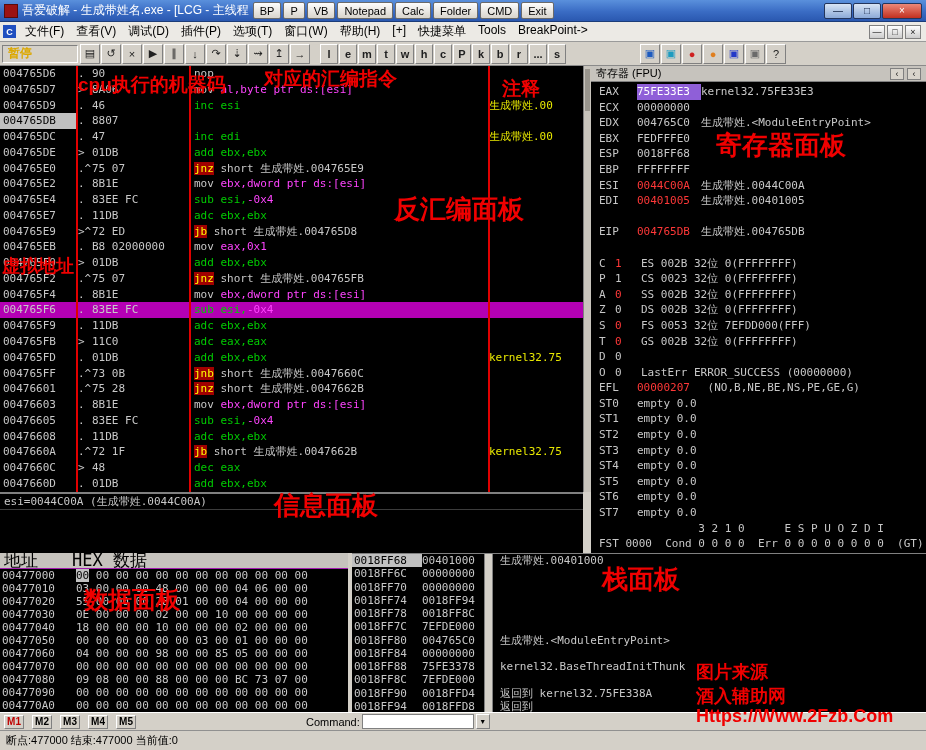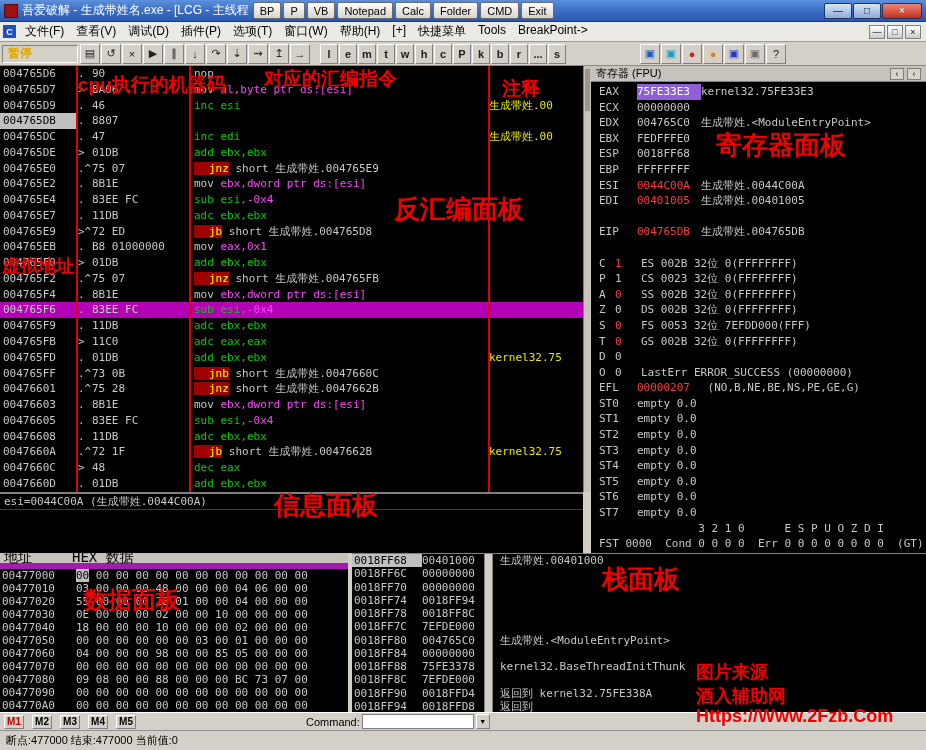--- a/index.html
+++ b/index.html
@@ -50,21 +50,21 @@
   .drow.sel{background:#b400b4;}
   .c-addr{width:76px;padding-left:3px;color:#c8c8c8;flex:none;}
   .c-addr.eip{background:#c0c0c0;color:#000;}
   .c-mark{width:16px;padding-left:2px;color:#c8c8c8;flex:none;}
   .c-bytes{width:98px;color:#c8c8c8;flex:none;}
   .c-ins{width:299px;padding-left:4px;flex:none;overflow:hidden;}
   .c-com{flex:1;color:#e8e800;overflow:hidden;}
   .seg-w{color:#c8c8c8;}
   .seg-g{color:#00cc00;}
   .seg-p{color:#ff44ff;}
-  .seg-j{color:#ffff00;background:#a00000;padding-left:15px;}
+  .seg-j{color:#ffff00;background:#a00000;}
   #disasm-sb{position:absolute;left:583px;top:66px;width:8px;height:426px;background:#c8c4bc;
     border-left:1px solid #808080;}
   #disasm-sb .thumb{margin:3px 1px 0 1px;height:42px;background:#9a968e;}
 
   
   #registers{position:absolute;left:591px;top:66px;width:335px;height:487px;background:#000;
     font-family:"DejaVu Sans Mono",monospace;font-size:11px;overflow:hidden;}
   .reg-header{height:16px;background:#c6c3bd;color:#000;font-family:"Liberation Sans",sans-serif;
     font-size:11px;display:flex;align-items:center;padding:0 5px;border-bottom:1px solid #808080;}
   #reg-header-buttons{margin-left:auto;display:flex;gap:3px;}
@@ -83,21 +83,21 @@
 
   
   #infopanel{position:absolute;left:0;top:492px;width:583px;height:61px;background:#000;
     border-top:2px solid #808080;font-family:"DejaVu Sans Mono",monospace;font-size:11px;color:#c8c8c8;}
   .info-line{height:16px;line-height:16px;padding-left:4px;border-bottom:1px solid #3c3c3c;white-space:pre;}
 
   
   #dump{position:absolute;left:0;top:553px;width:348px;height:159px;background:#000;
     font-family:"DejaVu Sans Mono",monospace;font-size:11px;overflow:hidden;}
   .dump-header{height:16px;background:#c6c3bd;color:#000;display:flex;align-items:center;
-    border-bottom:6px solid #a21caf;font-size:14px;}
+    border-bottom:1px solid #a21caf;font-size:17px;}
   .dh-addr{width:72px;padding-left:4px;}
   .hrow{height:13px;line-height:13px;display:flex;color:#c8c8c8;white-space:pre;}
   .haddr{width:70px;padding-left:2px;flex:none;}
   .hbytes{padding-left:6px;}
   .byte-hl{background:#c0c0c0;color:#000;}
 
   
   #stack{position:absolute;left:352px;top:553px;width:574px;height:159px;background:#000;
     font-family:"DejaVu Sans Mono",monospace;font-size:11px;overflow:hidden;border-top:1px solid #808080;}
   .srow{height:13.25px;line-height:13.25px;display:flex;color:#c8c8c8;white-space:pre;}
@@ -222,21 +222,21 @@
       <div class="drow"><span class="c-addr">004765D7</span><span class="c-mark">&gt;</span><span class="c-bytes">8A06</span><span class="c-ins"><span class="seg-w">mov </span><span class="seg-p">al,byte ptr ds:[esi]</span></span><span class="c-com"></span></div>
       <div class="drow"><span class="c-addr">004765D9</span><span class="c-mark">.</span><span class="c-bytes">46</span><span class="c-ins"><span class="seg-g">inc esi</span></span><span class="c-com">生成带姓.00</span></div>
       <div class="drow"><span class="c-addr eip">004765DB</span><span class="c-mark">.</span><span class="c-bytes">8807</span><span class="c-com"></span></div>
       <div class="drow"><span class="c-addr">004765DC</span><span class="c-mark">.</span><span class="c-bytes">47</span><span class="c-ins"><span class="seg-g">inc edi</span></span><span class="c-com">生成带姓.00</span></div>
       <div class="drow"><span class="c-addr">004765DE</span><span class="c-mark">&gt;</span><span class="c-bytes">01DB</span><span class="c-ins"><span class="seg-g">add ebx,ebx</span></span><span class="c-com"></span></div>
       <div class="drow"><span class="c-addr">004765E0</span><span class="c-mark">.^</span><span class="c-bytes">75 07</span><span class="c-ins"><span class="seg-j">jnz</span><span class="seg-w"> short 生成带姓.004765E9</span></span><span class="c-com"></span></div>
       <div class="drow"><span class="c-addr">004765E2</span><span class="c-mark">.</span><span class="c-bytes">8B1E</span><span class="c-ins"><span class="seg-w">mov </span><span class="seg-p">ebx,dword ptr ds:[esi]</span></span><span class="c-com"></span></div>
       <div class="drow"><span class="c-addr">004765E4</span><span class="c-mark">.</span><span class="c-bytes">83EE FC</span><span class="c-ins"><span class="seg-g">sub esi,</span><span class="seg-p">-0x4</span></span><span class="c-com"></span></div>
       <div class="drow"><span class="c-addr">004765E7</span><span class="c-mark">.</span><span class="c-bytes">11DB</span><span class="c-ins"><span class="seg-g">adc ebx,ebx</span></span><span class="c-com"></span></div>
       <div class="drow"><span class="c-addr">004765E9</span><span class="c-mark">&gt;^</span><span class="c-bytes">72 ED</span><span class="c-ins"><span class="seg-j">jb</span><span class="seg-w"> short 生成带姓.004765D8</span></span><span class="c-com"></span></div>
-      <div class="drow"><span class="c-addr">004765EB</span><span class="c-mark">.</span><span class="c-bytes">B8 01000000</span><span class="c-ins"><span class="seg-w">mov </span><span class="seg-p">eax,0x1</span></span><span class="c-com"></span></div>
+      <div class="drow"><span class="c-addr">004765EB</span><span class="c-mark">.</span><span class="c-bytes">B8 02000000</span><span class="c-ins"><span class="seg-w">mov </span><span class="seg-p">eax,0x1</span></span><span class="c-com"></span></div>
       <div class="drow"><span class="c-addr">004765F0</span><span class="c-mark">&gt;</span><span class="c-bytes">01DB</span><span class="c-ins"><span class="seg-g">add ebx,ebx</span></span><span class="c-com"></span></div>
       <div class="drow"><span class="c-addr">004765F2</span><span class="c-mark">.^</span><span class="c-bytes">75 07</span><span class="c-ins"><span class="seg-j">jnz</span><span class="seg-w"> short 生成带姓.004765FB</span></span><span class="c-com"></span></div>
       <div class="drow"><span class="c-addr">004765F4</span><span class="c-mark">.</span><span class="c-bytes">8B1E</span><span class="c-ins"><span class="seg-w">mov </span><span class="seg-p">ebx,dword ptr ds:[esi]</span></span><span class="c-com"></span></div>
       <div class="drow sel"><span class="c-addr">004765F6</span><span class="c-mark">.</span><span class="c-bytes">83EE FC</span><span class="c-ins"><span class="seg-g">sub esi,</span><span class="seg-p">-0x4</span></span><span class="c-com"></span></div>
       <div class="drow"><span class="c-addr">004765F9</span><span class="c-mark">.</span><span class="c-bytes">11DB</span><span class="c-ins"><span class="seg-g">adc ebx,ebx</span></span><span class="c-com"></span></div>
       <div class="drow"><span class="c-addr">004765FB</span><span class="c-mark">&gt;</span><span class="c-bytes">11C0</span><span class="c-ins"><span class="seg-g">adc eax,eax</span></span><span class="c-com"></span></div>
       <div class="drow"><span class="c-addr">004765FD</span><span class="c-mark">.</span><span class="c-bytes">01DB</span><span class="c-ins"><span class="seg-g">add ebx,ebx</span></span><span class="c-com">kernel32.75</span></div>
       <div class="drow"><span class="c-addr">004765FF</span><span class="c-mark">.^</span><span class="c-bytes">73 0B</span><span class="c-ins"><span class="seg-j">jnb</span><span class="seg-w"> short 生成带姓.0047660C</span></span><span class="c-com"></span></div>
       <div class="drow"><span class="c-addr">00476601</span><span class="c-mark">.^</span><span class="c-bytes">75 28</span><span class="c-ins"><span class="seg-j">jnz</span><span class="seg-w"> short 生成带姓.0047662B</span></span><span class="c-com"></span></div>
       <div class="drow"><span class="c-addr">00476603</span><span class="c-mark">.</span><span class="c-bytes">8B1E</span><span class="c-ins"><span class="seg-w">mov </span><span class="seg-p">ebx,dword ptr ds:[esi]</span></span><span class="c-com"></span></div>

